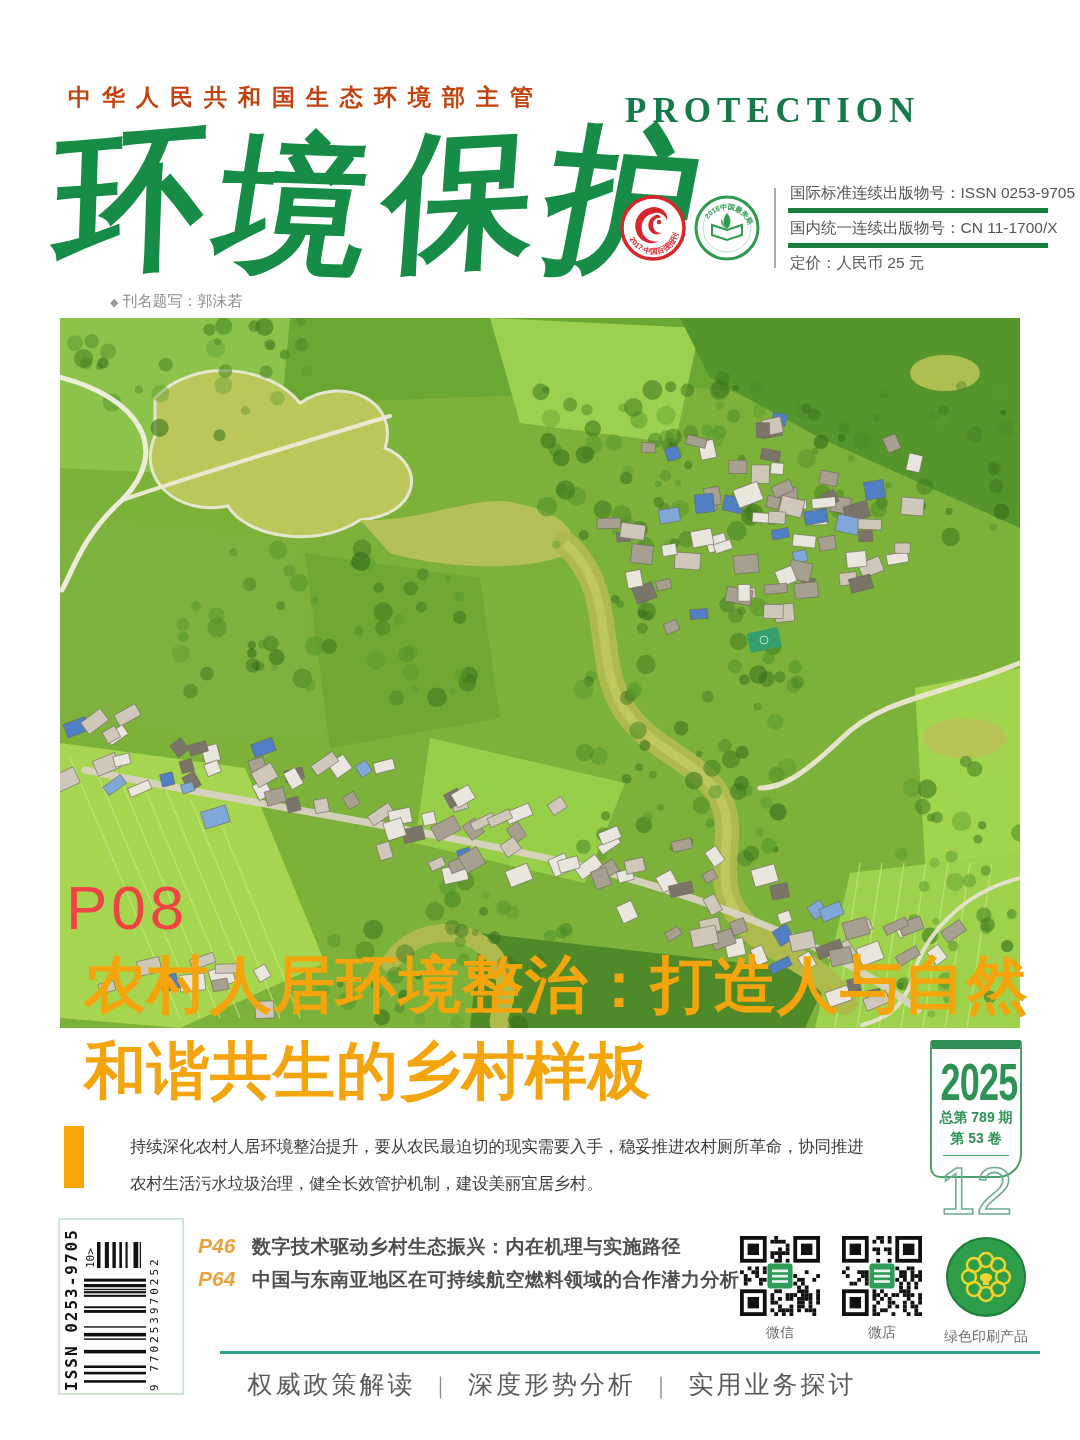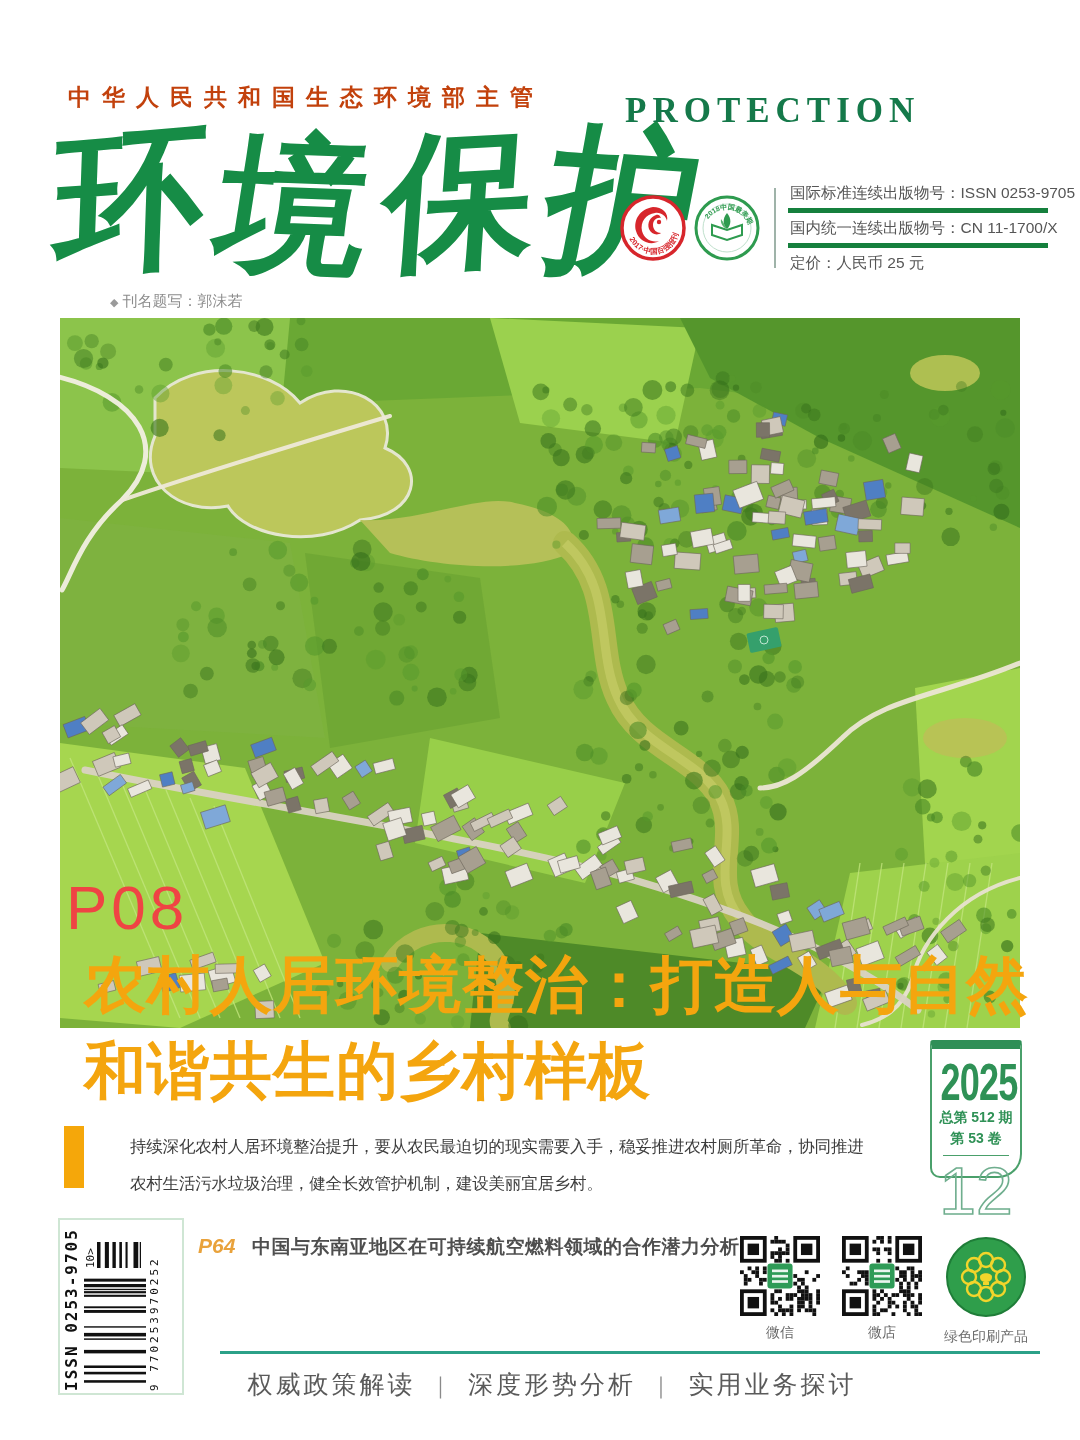--- a/index.html
+++ b/index.html
@@ -734,21 +734,21 @@
   <div class="headline hl1">农村人居环境整治：打造人与自然</div>
   <div class="headline hl2">和谐共生的乡村样板</div>
 
   <div class="standfirst-wrap">
     <div class="bullet"></div>
     <div class="standfirst">持续深化农村人居环境整治提升，要从农民最迫切的现实需要入手，稳妥推进农村厕所革命，协同推进农村生活污水垃圾治理，健全长效管护机制，建设美丽宜居乡村。</div>
   </div>
 
   <div class="issue-box">
     <span class="issue-year">2025</span>
-    <div class="issue-no">总第 512 期</div>
+    <div class="issue-no">总第 789 期</div>
     <div class="issue-vol">第 53 卷</div>
     <div class="issue-div"></div>
     <svg class="issue-month" width="84" height="72" viewBox="0 0 84 72">
       <text x="42" y="60" text-anchor="middle" font-size="66" font-family="Liberation Sans, DejaVu Sans, sans-serif" fill="none" stroke="#6fae8e" stroke-width="1.6">12</text>
     </svg>
   </div>
 
   <div class="barcode-box">
     <div class="barcode-rot">
       <div class="issn-line">ISSN 0253-9705</div>
@@ -780,20 +780,24 @@
               <rect x="0" y="36.49643112672493" width="26" height="4.766284164041281" fill="#111"></rect>
               <rect x="0" y="42.75508603127673" width="26" height="3.178320142906159" fill="#111"></rect>
             </svg>
         </div>
       </div>
       <div class="ean-line">9 770253970252</div>
     </div>
   </div>
 
   <div class="toc">
+    <div class="toc-row">
+      <span class="toc-page">P46</span>
+      <span class="toc-title">数字技术驱动乡村生态振兴：内在机理与实施路径</span>
+    </div>
     <div class="toc-row">
       <span class="toc-page">P64</span>
       <span class="toc-title">中国与东南亚地区在可持续航空燃料领域的合作潜力分析</span>
     </div>
   </div>
 
   <div class="qr-area">
     <div class="qr-item">
       <svg class="qr-svg" width="80" height="80" viewBox="0 0 21 21">
           <rect x="0" y="0" width="21" height="21" fill="#fff"></rect>

